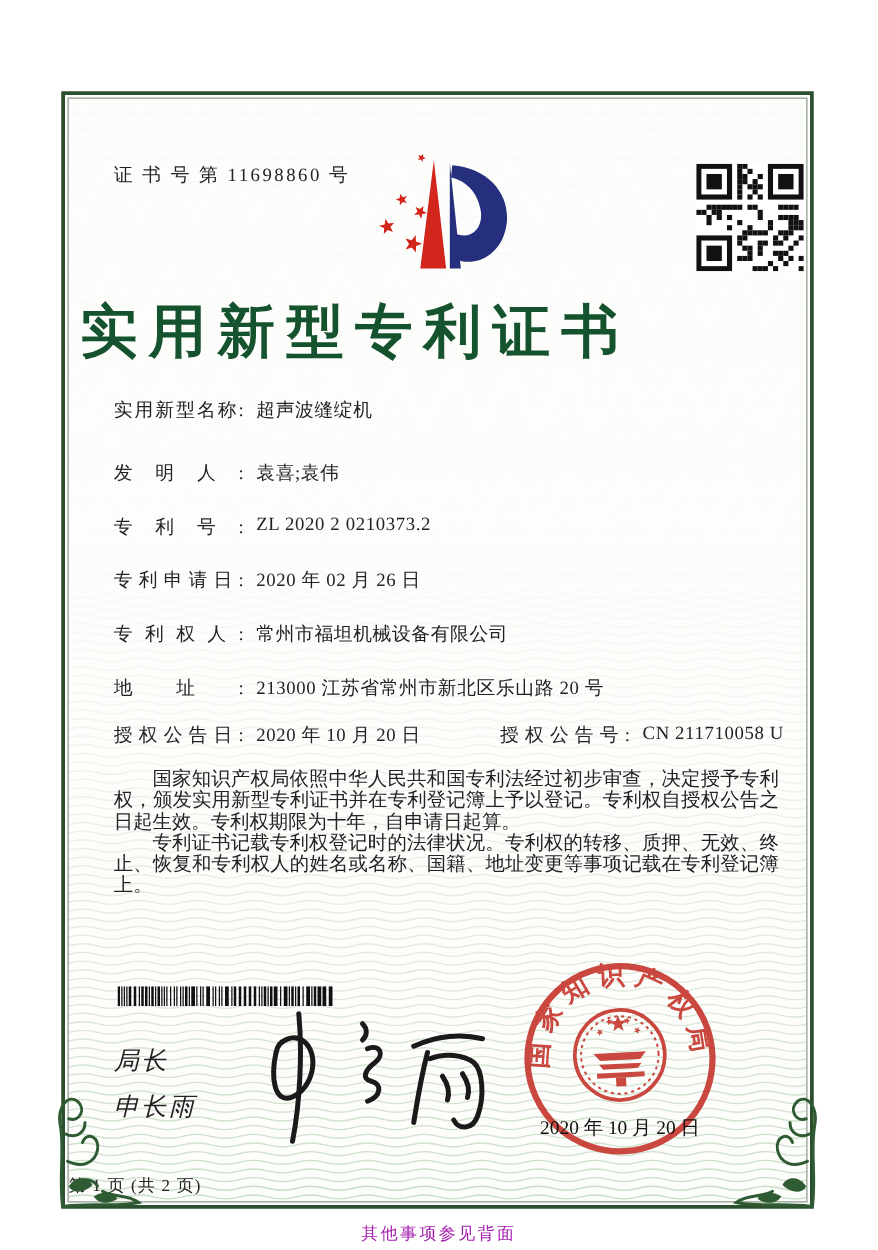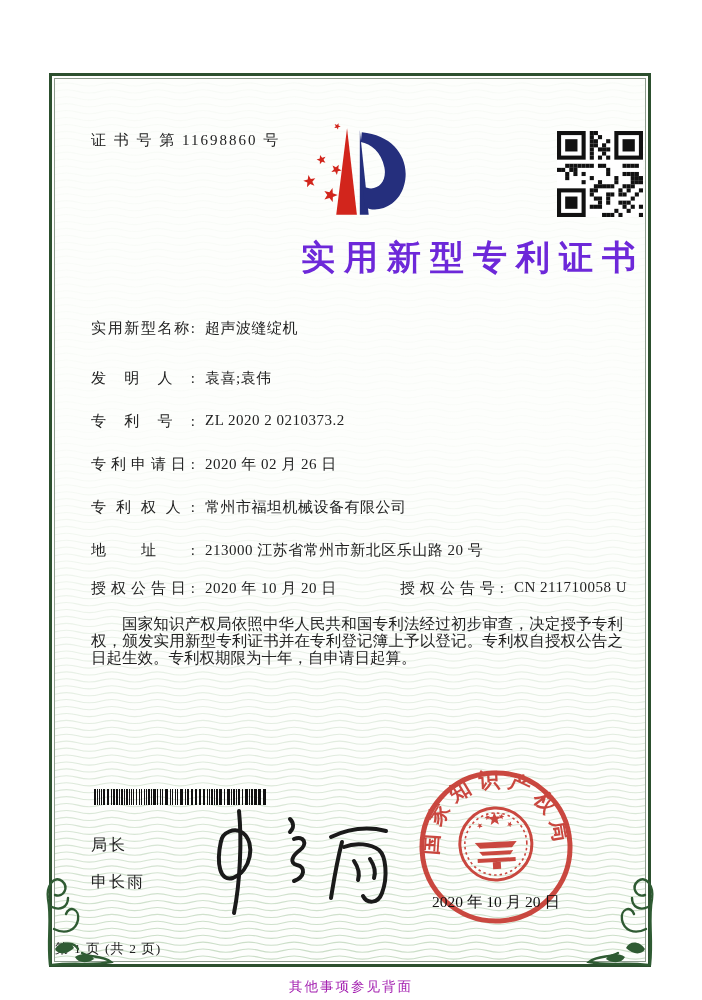--- a/index.html
+++ b/index.html
@@ -17,34 +17,34 @@
   }
   .watermark{
     position:absolute;left:0;top:0;width:100%;height:100%;z-index:0;
     -webkit-mask-image:linear-gradient(180deg,rgba(0,0,0,0.10) 0%,rgba(0,0,0,0.06) 40%,rgba(0,0,0,0.45) 72%,rgba(0,0,0,0.95) 100%);
     mask-image:linear-gradient(180deg,rgba(0,0,0,0.10) 0%,rgba(0,0,0,0.06) 40%,rgba(0,0,0,0.45) 72%,rgba(0,0,0,0.95) 100%);
   }
   .cert-no{position:absolute;left:36px;top:52px;z-index:2;font-size:15px;letter-spacing:2px;}
   .logo{position:absolute;left:236px;top:40px;width:118px;height:106px;z-index:2;}
   .qr{position:absolute;left:502px;top:52px;width:86px;height:86px;z-index:2;}
   .title{
-    position:absolute;left:0;top:156px;width:100%;text-align:right;z-index:2;
-    font-size:34px;font-weight:bold;letter-spacing:9px;text-indent:9px;color:#6d28d9;
+    position:absolute;left:0;top:156px;width:100%;text-align:left;z-index:2;
+    font-size:46px;font-weight:bold;letter-spacing:9px;text-indent:9px;color:#14532d;
   }
   .field-row{position:absolute;left:36px;width:548px;height:22px;z-index:2;font-size:15px;white-space:nowrap;}
   .f-label{display:inline-block;width:104px;text-align:justify;text-align-last:justify;vertical-align:top;}
   .f-value{margin-left:10px;letter-spacing:0.5px;}
   .grant-g2{position:absolute;left:309px;top:0;}
   .paragraphs{
     position:absolute;left:36px;top:536px;width:532px;z-index:2;
     font-size:15.5px;line-height:17px;text-align:justify;
   }
   .paragraphs p{margin:0;text-indent:2em;}
   .barcode{position:absolute;left:39px;top:710px;width:178px;height:16px;z-index:2;}
-  .officer{position:absolute;left:36px;z-index:2;font-size:16px;letter-spacing:2px;}
+  .officer{position:absolute;left:36px;z-index:2;font-size:20px;letter-spacing:2px;font-style:italic;}
   .officer.t1{top:756px;}
   .officer.t2{top:793px;}
   .signature{position:absolute;left:138px;top:722px;width:215px;height:125px;z-index:4;}
   .seal{position:absolute;left:356px;top:683px;width:170px;height:170px;z-index:3;opacity:0.9;transform:rotate(-3deg);}
   .seal-date{position:absolute;left:356px;top:813px;width:170px;text-align:center;z-index:5;font-size:15.5px;color:#111;}
   .page-num{position:absolute;left:0;top:861px;width:100%;text-align:left;z-index:2;font-size:13.5px;letter-spacing:1px;}
   .flourish{position:absolute;width:72px;height:102px;z-index:2;}
   .flourish.bl{left:-10px;bottom:-8px;}
   .flourish.br{right:-10px;bottom:-8px;transform:scaleX(-1);}
   .footer-note{position:absolute;left:0;top:958px;width:100%;text-align:center;font-size:13.5px;letter-spacing:2px;color:#a21caf;}
@@ -336,20 +336,21 @@
         <span>
           <span class="f-label">授权公告日:</span><span class="f-value">2020 年 10 月 20 日</span>
         </span>
         <span class="grant-g2">
           <span class="f-label">授权公告号:</span><span class="f-value">CN 211710058 U</span>
         </span>
       </div>
 
       <div class="paragraphs">
         <p>国家知识产权局依照中华人民共和国专利法经过初步审查，决定授予专利权，颁发实用新型专利证书并在专利登记簿上予以登记。专利权自授权公告之日起生效。专利权期限为十年，自申请日起算。</p>
+        <p>专利证书记载专利权登记时的法律状况。专利权的转移、质押、无效、终止、恢复和专利权人的姓名或名称、国籍、地址变更等事项记载在专利登记簿上。</p>
       </div>
 
       <svg id="barcode" class="barcode" viewBox="0 0 178 16" preserveAspectRatio="none">
           <rect x="0" y="0" width="2" height="16" fill="#111"></rect>
           <rect x="3" y="0" width="1" height="16" fill="#111"></rect>
           <rect x="5" y="0" width="1" height="16" fill="#111"></rect>
           <rect x="7" y="0" width="1" height="16" fill="#111"></rect>
           <rect x="9" y="0" width="2" height="16" fill="#111"></rect>
           <rect x="13" y="0" width="2" height="16" fill="#111"></rect>
           <rect x="17" y="0" width="1" height="16" fill="#111"></rect>

